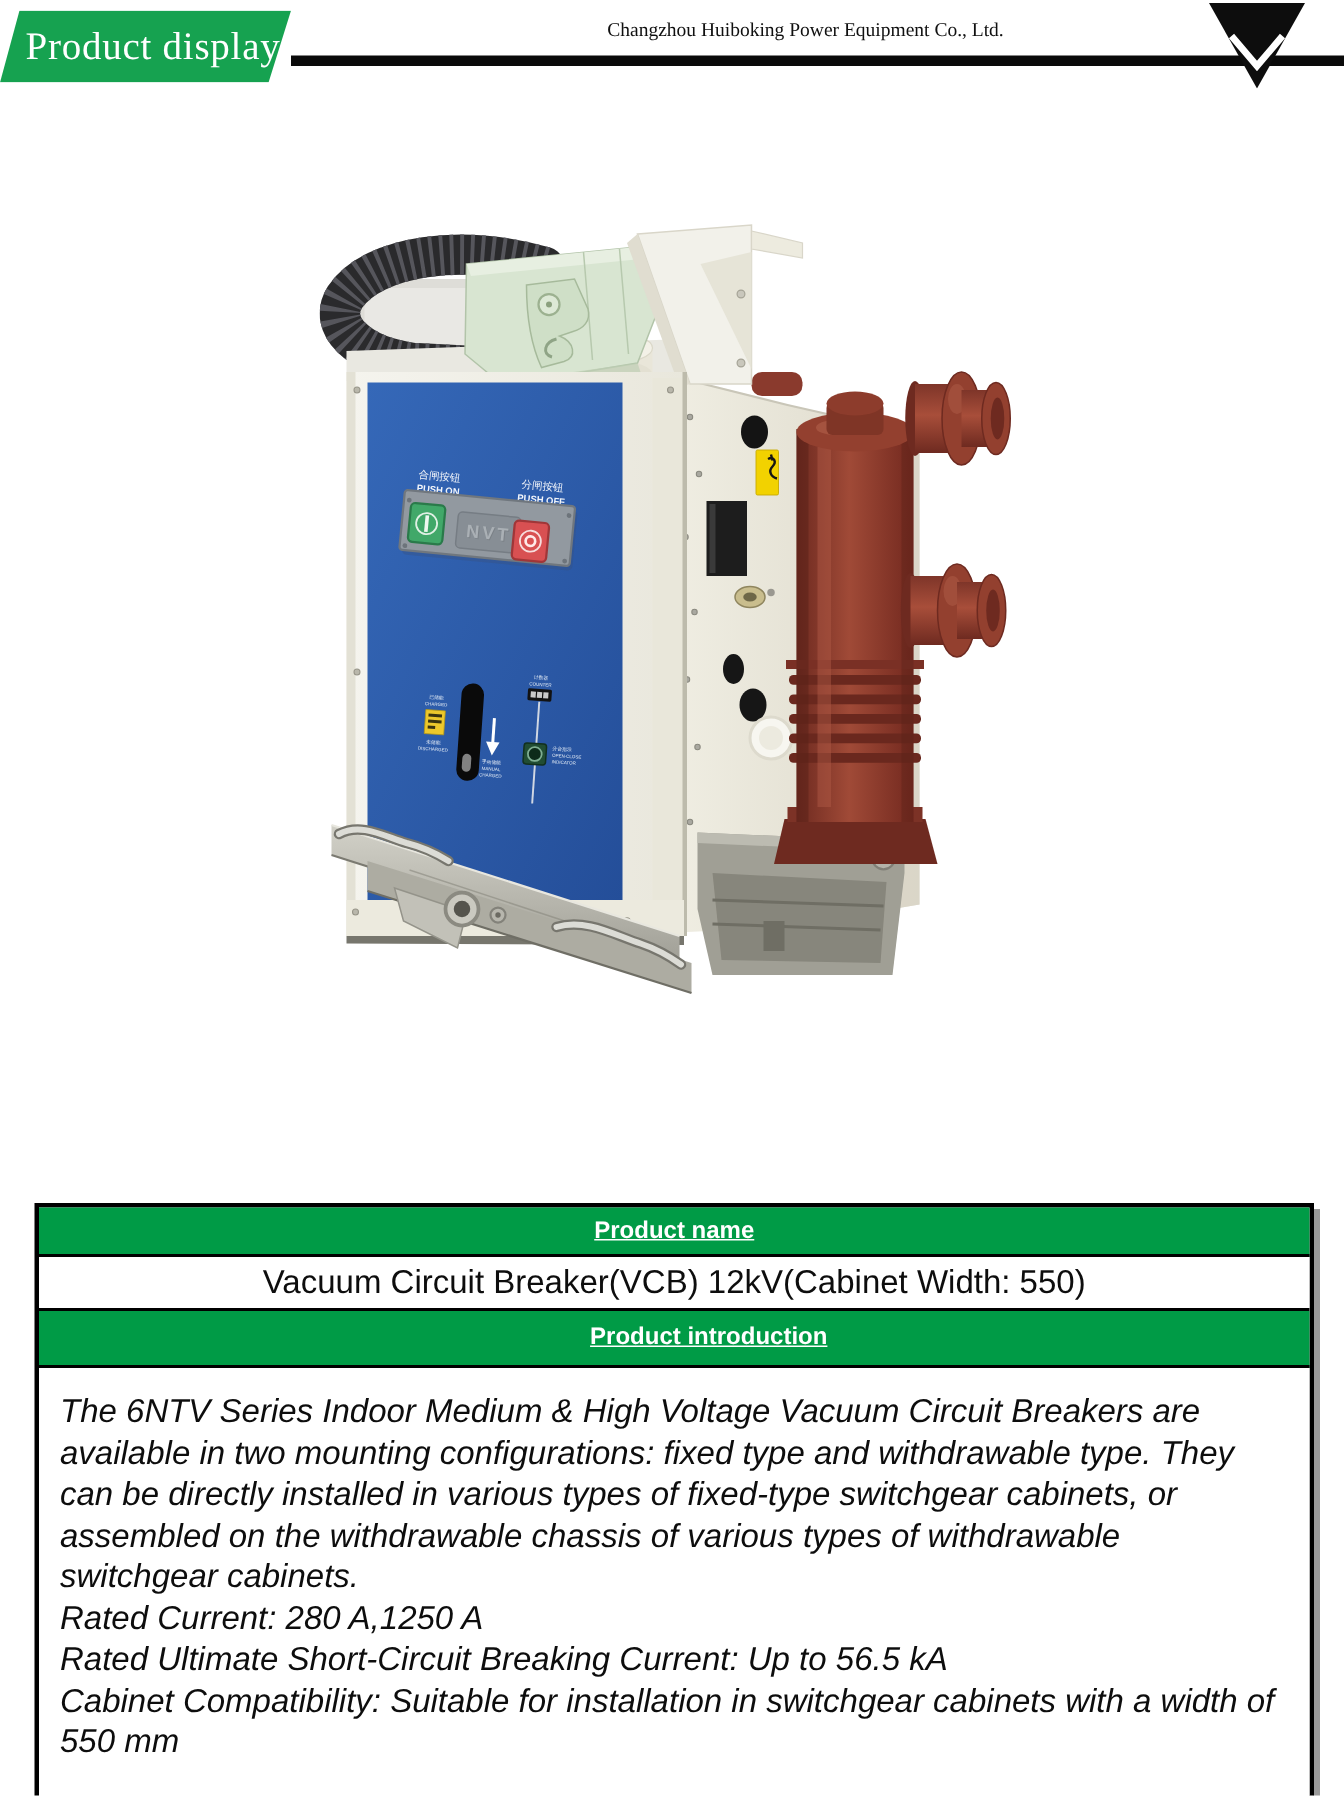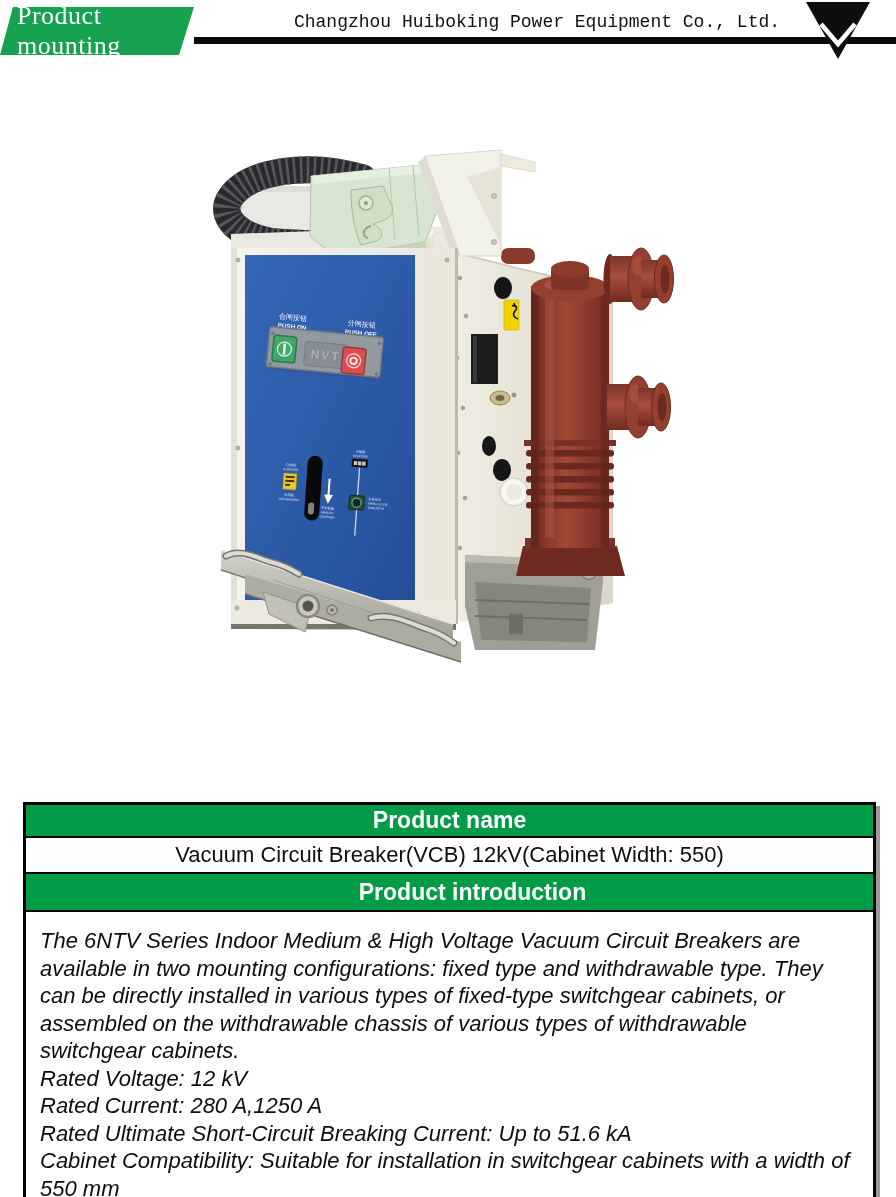--- a/index.html
+++ b/index.html
@@ -10,52 +10,52 @@
   
   .hdr-badge{
     position:absolute;left:0;top:7px;width:194px;height:48px;background:#16a250;
     clip-path:polygon(13px 0,194px 0,179px 48px,0 48px);
     display:flex;align-items:center;padding-left:17px;box-sizing:border-box;
     color:#fff;font-family:"Liberation Serif",serif;font-size:26px;letter-spacing:.5px;
   }
   .hdr-line{position:absolute;left:194px;right:0;top:37px;height:7px;background:#0a0a0a;}
   .hdr-company{
     position:absolute;left:230px;width:614px;top:12px;text-align:center;
-    font-family:Liberation Mono, monospace;font-size:18px;color:#101010;
+    font-family:Liberation Serif, serif;font-size:13px;color:#101010;
   }
   .hdr-tri{position:absolute;left:806px;top:2px;z-index:2;}
   
   .photo{position:absolute;left:213px;top:148px;width:470px;height:560px;margin:0;}
   
   .info{
     position:absolute;left:23px;top:802px;width:853px;box-sizing:border-box;
     border:3px solid #000;background:#fff;box-shadow:4px 4px 0 #9a9a9a;
   }
   .th{
-    background:#009b46;color:#fff;font-weight:bold;font-size:23px;text-align:center;
-    height:31px;line-height:31px;border-bottom:2.5px solid #000;
+    background:#009b46;color:#fff;font-weight:bold;font-size:16px;text-align:center;
+    height:31px;line-height:31px;border-bottom:2.5px solid #000;text-decoration:underline;
   }
   .th.tall{height:36px;line-height:36px;padding-left:46px;}
   .td-name{
     background:#fff;color:#0d0d0d;font-size:22px;text-align:center;
     height:34px;line-height:34px;border-bottom:2.5px solid #000;
   }
   .td-intro{
     background:#fff;color:#0d0d0d;font-size:22px;line-height:27.5px;
     padding:15px 16px 34px 14px;min-height:225px;
   }
   .td-intro .line{margin:0;font-style:italic;}
   svg text{font-family:"Liberation Sans",sans-serif;}
 </style>
 </head>
 <body>
 
 <header>
   <div class="hdr-badge">
-    <span>Product mounting</span>
+    <span>Product display</span>
   </div>
   <div class="hdr-line"></div>
   <div class="hdr-company">Changzhou Huiboking Power Equipment Co., Ltd.</div>
   <svg class="hdr-tri" width="64" height="57" viewBox="0 0 64 57">
     <polygon points="0,0 64,0 32,57" fill="#0d0d0d"></polygon>
     <polyline points="15,22 32,42 49,22" fill="none" stroke="#ffffff" stroke-width="4.5"></polyline>
   </svg>
 </header>
 
 <figure class="photo">
@@ -300,18 +300,17 @@
   </g>
 </svg>
 </figure>
 
 <section class="info">
   <div class="th">Product name</div>
   <div class="td-name">Vacuum Circuit Breaker(VCB) 12kV(Cabinet Width: 550)</div>
   <div class="th tall">Product introduction</div>
   <div class="td-intro">
     <div class="line">The 6NTV Series Indoor Medium &amp; High Voltage Vacuum Circuit Breakers are available in two mounting configurations: fixed type and withdrawable type. They can be directly installed in various types of fixed-type switchgear cabinets, or assembled on the withdrawable chassis of various types of withdrawable switchgear cabinets.</div>
-    <div class="line">Rated Voltage: 12 kV</div>
     <div class="line">Rated Current: 280 A,1250 A</div>
-    <div class="line">Rated Ultimate Short-Circuit Breaking Current: Up to 51.6 kA</div>
+    <div class="line">Rated Ultimate Short-Circuit Breaking Current: Up to 56.5 kA</div>
     <div class="line">Cabinet Compatibility: Suitable for installation in switchgear cabinets with a width of 550 mm</div>
   </div>
 </section>
 
 </body></html>

